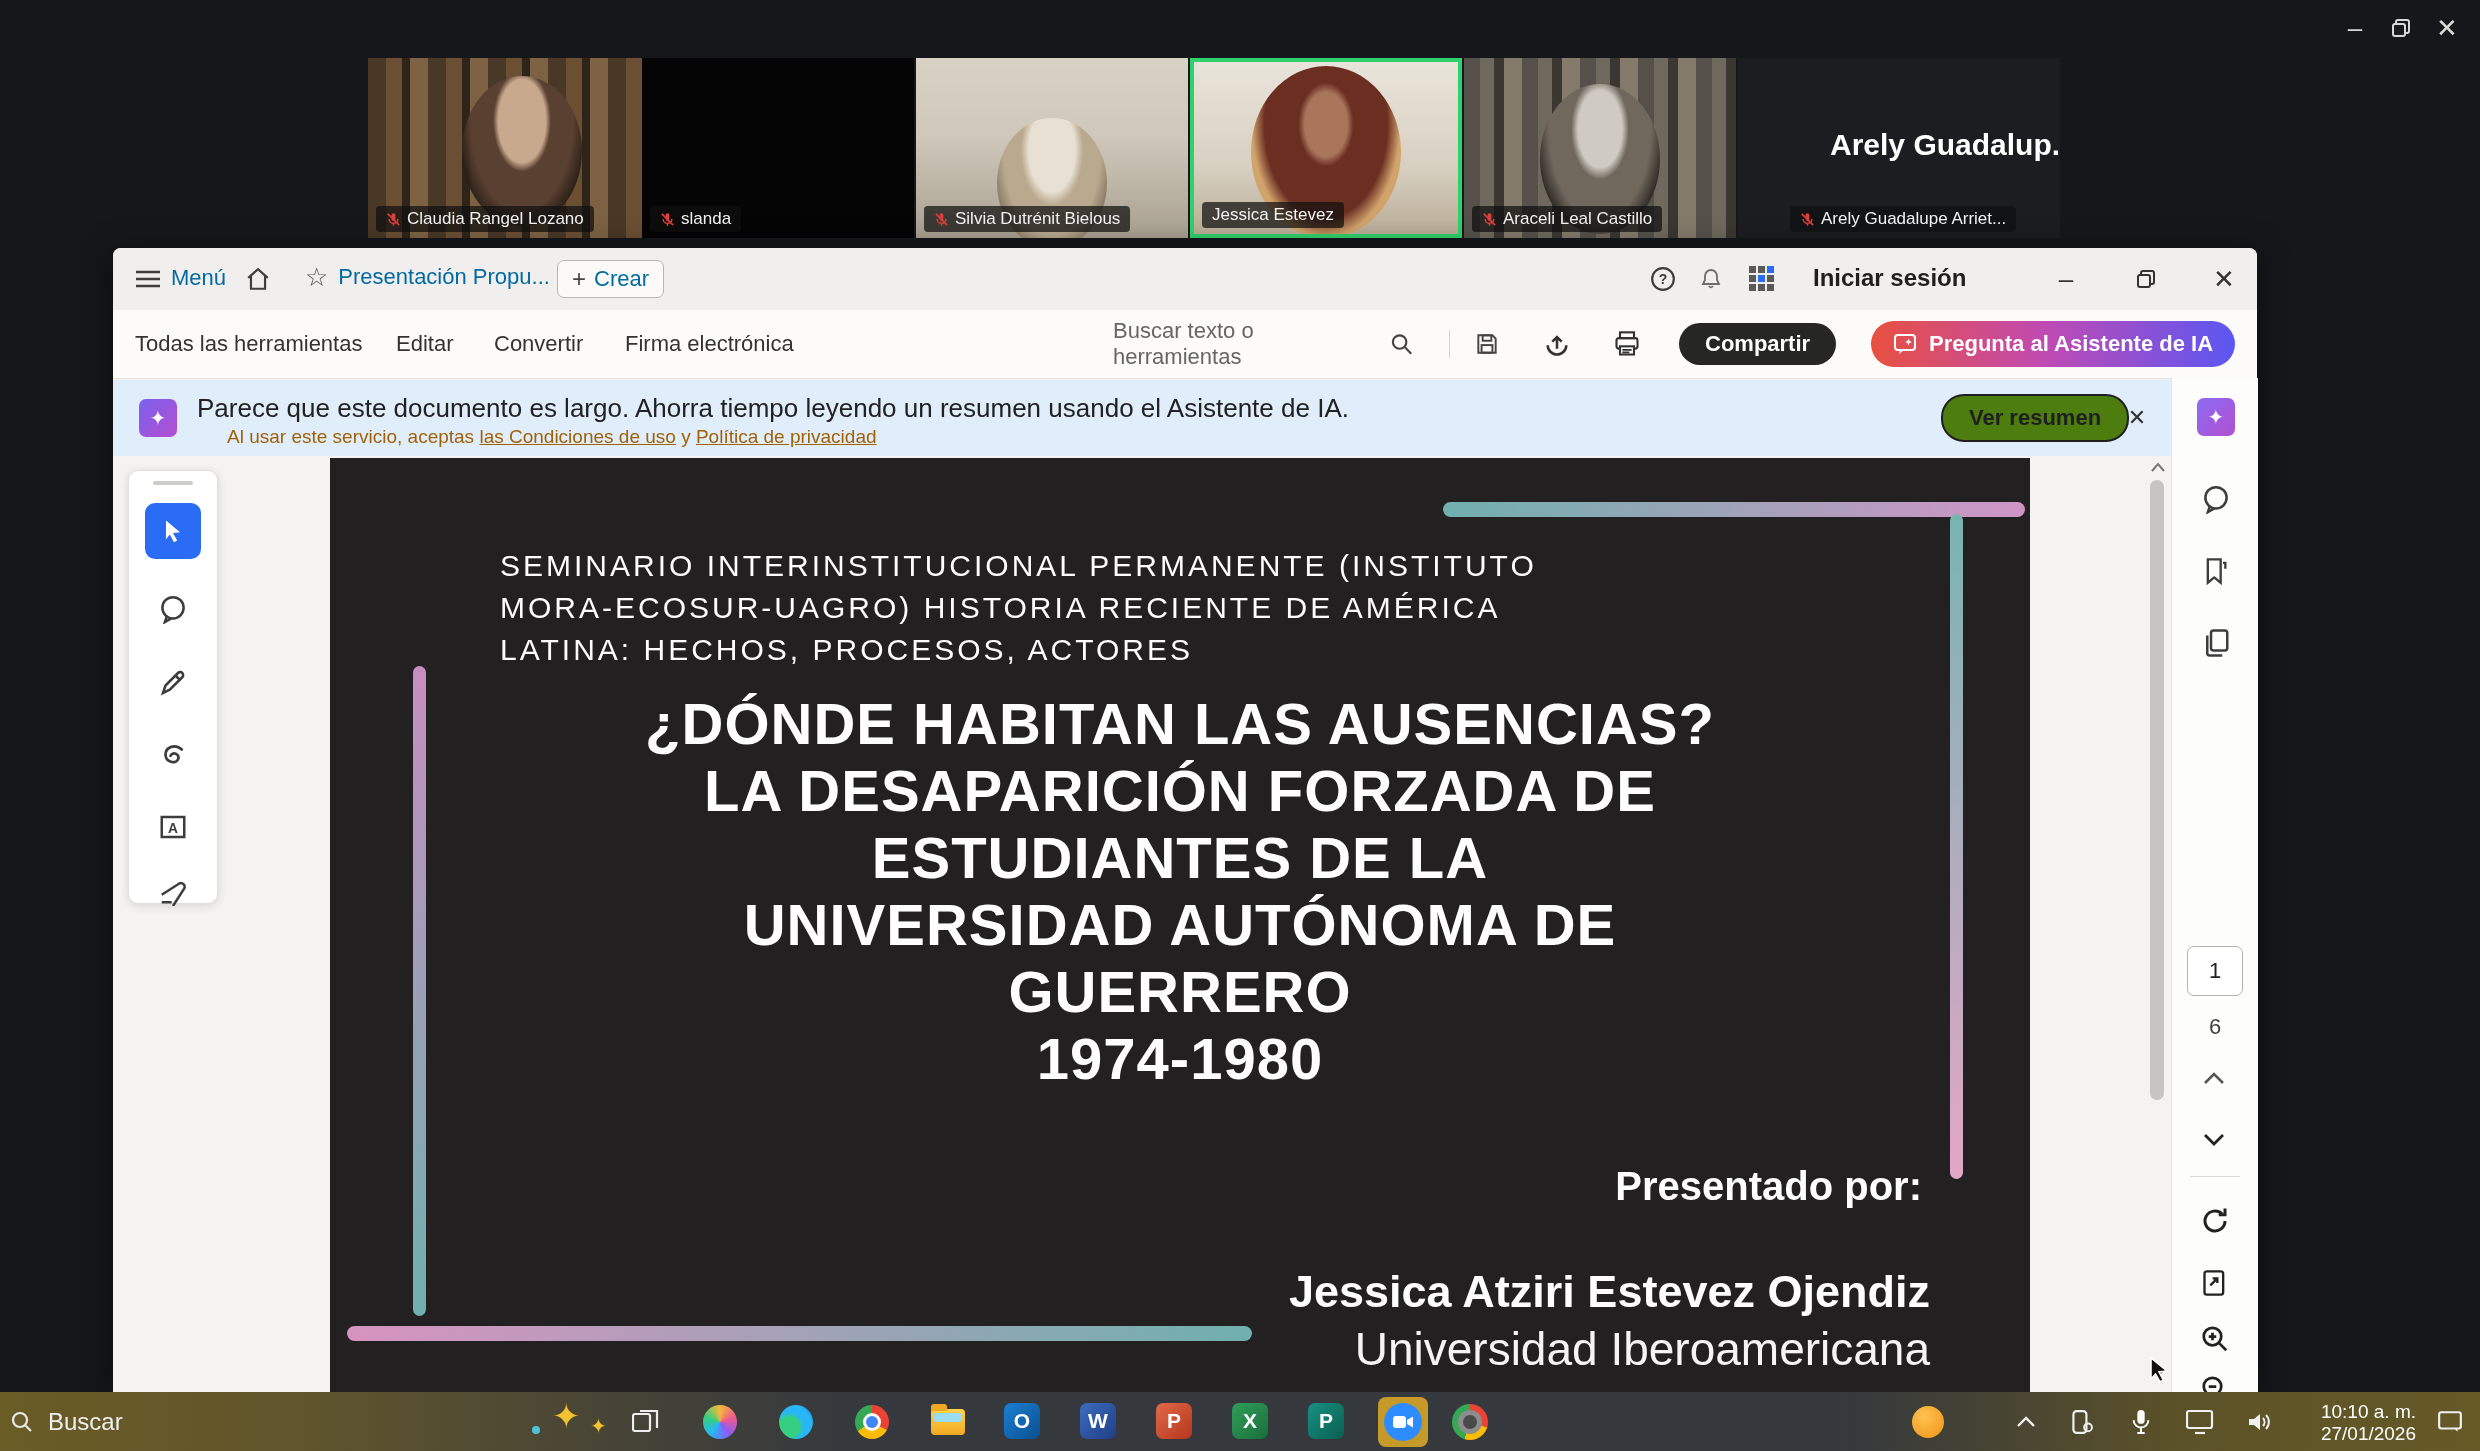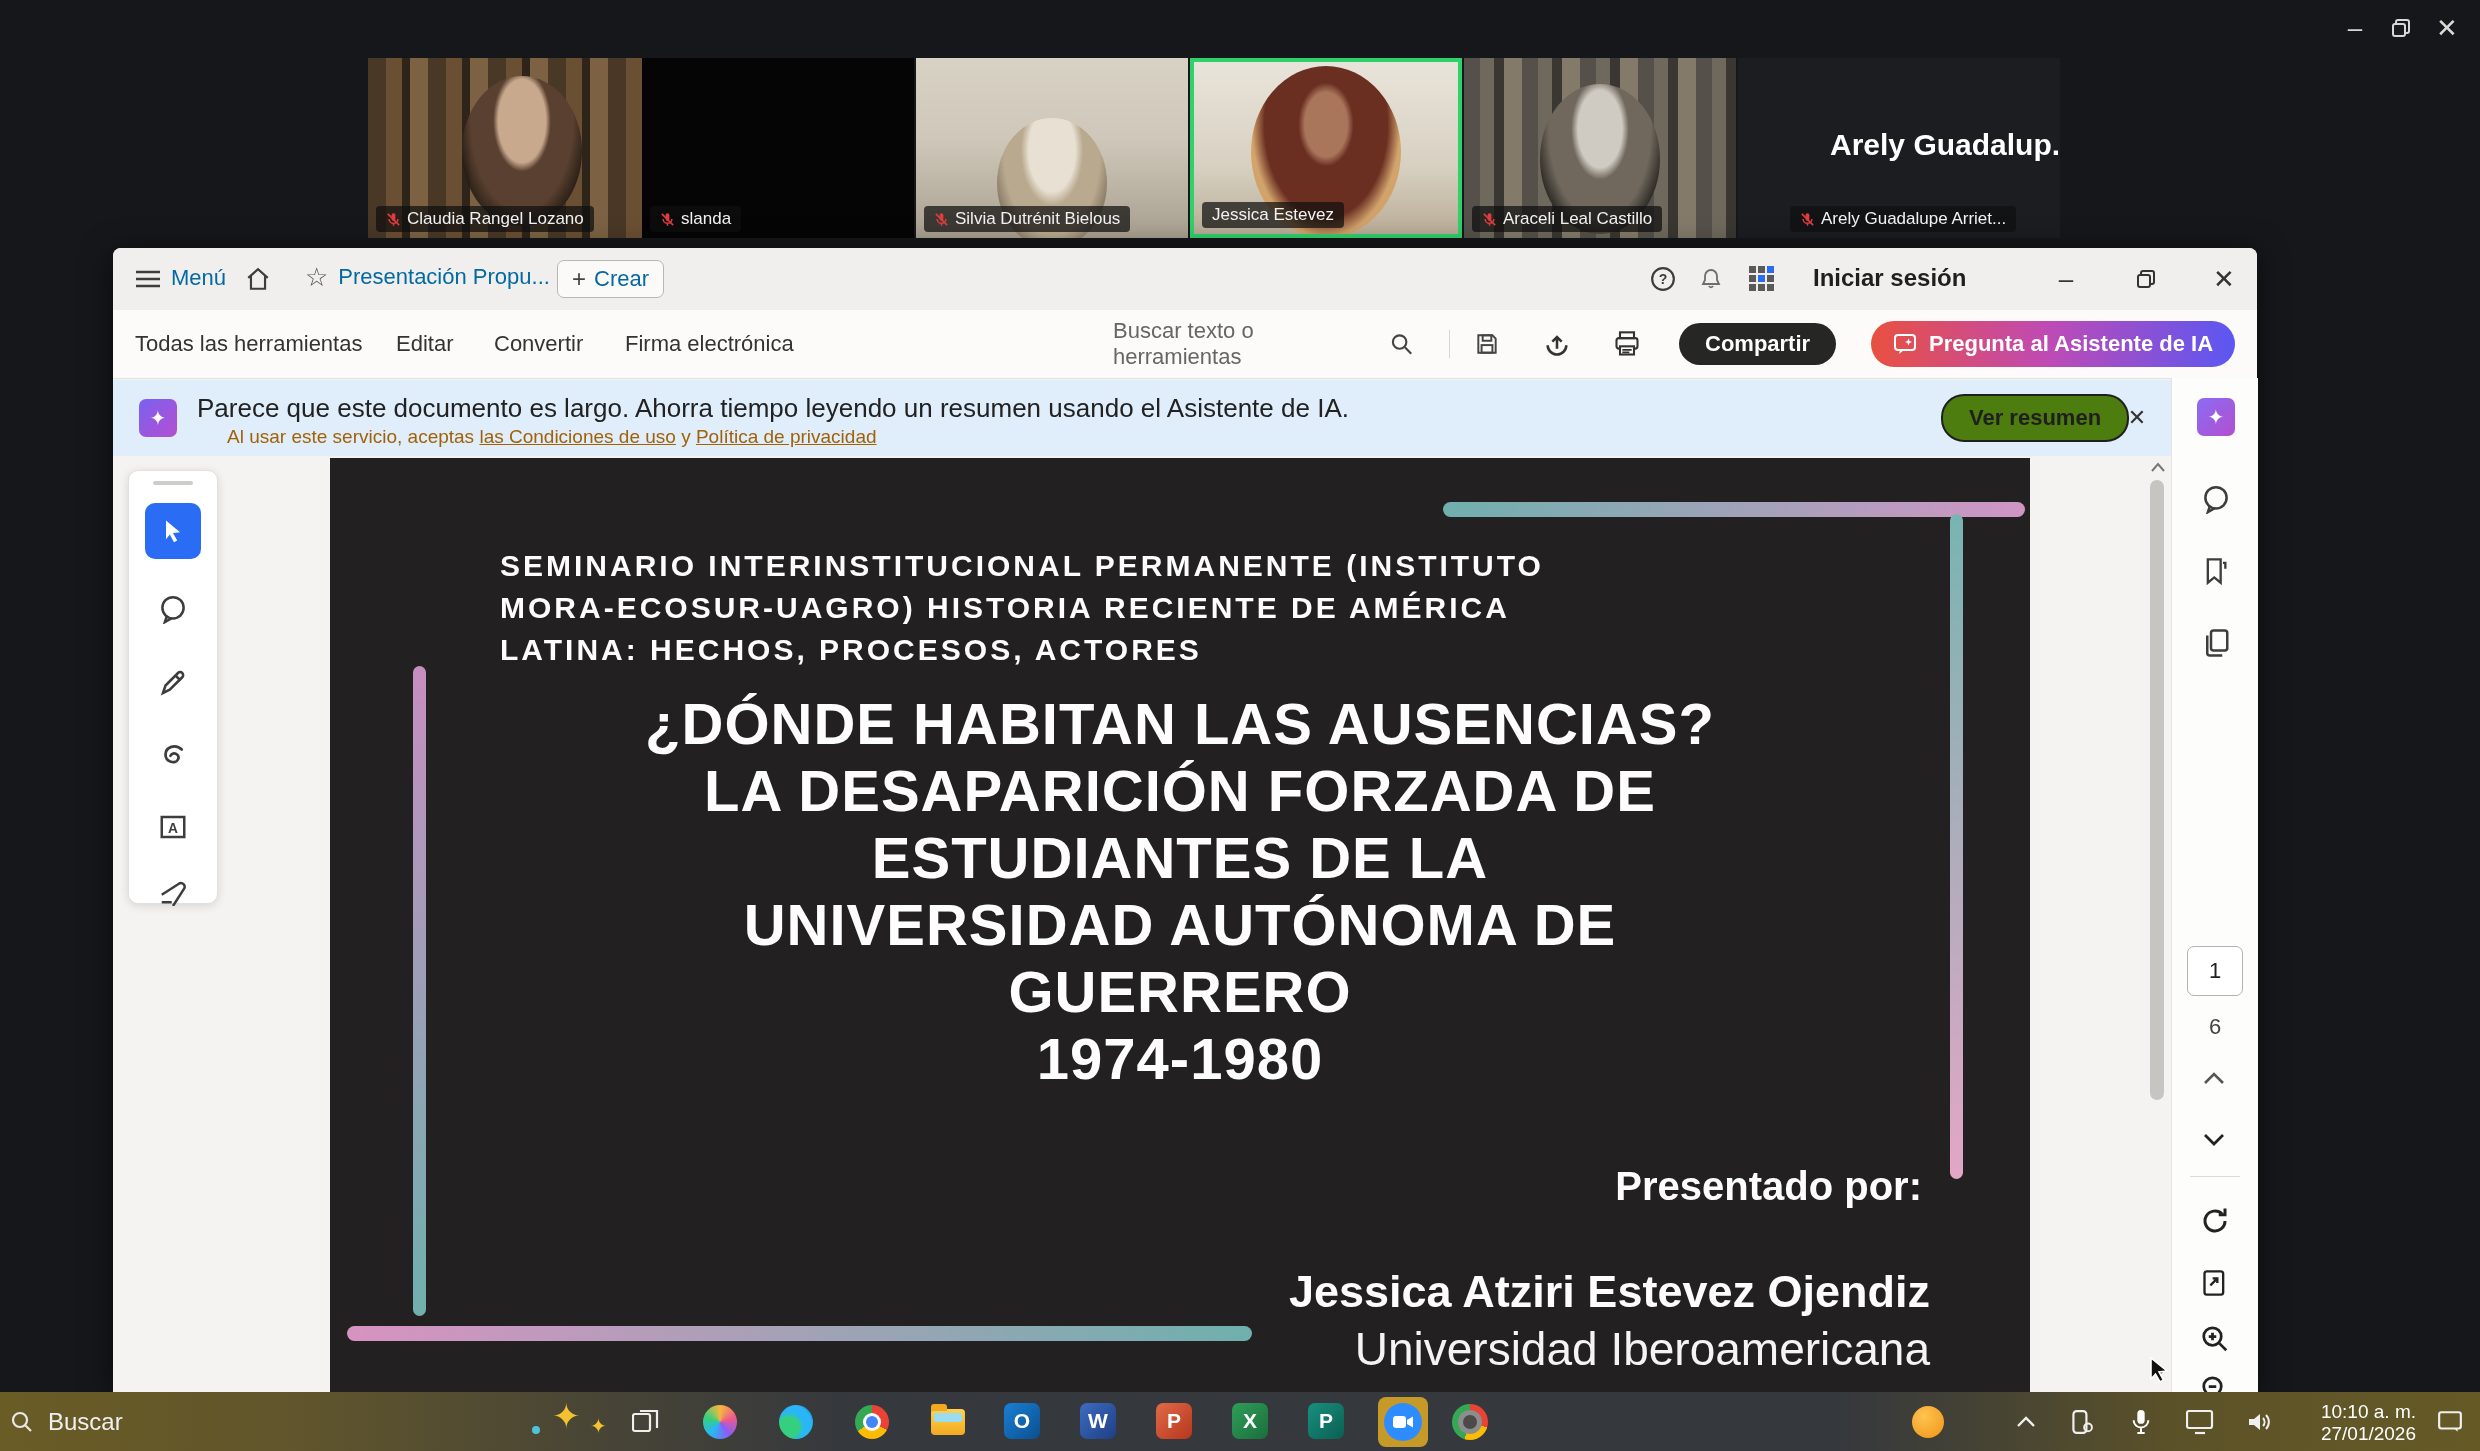--- a/index.html
+++ b/index.html
@@ -25,21 +25,21 @@
   #titlebar{left:0;top:0;width:2144px;height:62px;background:#f0efed;border-radius:8px 8px 0 0;border-bottom:1px solid #dcdad7;}
   .tb-text{font-size:22px;color:#0369a1;}
   #toolbar{left:0;top:62px;width:2144px;height:68px;background:#fcfbfa;border-bottom:1px solid #e6e4e1;}
   .menu-item{font-size:22px;color:#333;line-height:68px;}
   .pill{display:flex;align-items:center;justify-content:center;border-radius:23px;font-weight:bold;font-size:22px;}
   #notice{left:0;top:132px;width:2058px;height:76px;background:#e0edfa;}
   #rightcol{left:2058px;top:130px;width:86px;height:1014px;background:#fdfdfc;border-left:1px solid #e6e4e1;}
 
   
   #slide{left:217px;top:210px;width:1700px;height:934px;background:#222021;overflow:hidden;color:#fdfdfd;}
-  .kline{font-weight:bold;font-size:30px;letter-spacing:3px;line-height:42px;white-space:nowrap;}
+  .kline{font-weight:normal;font-size:30px;letter-spacing:3px;line-height:42px;white-space:nowrap;}
   .tline{font-weight:bold;font-size:58px;line-height:67px;text-align:center;letter-spacing:1px;}
 
   
   #quicktools{left:15px;top:222px;width:88px;height:432px;background:#fff;border:1px solid #e2e0dc;
               border-radius:10px;box-shadow:0 2px 10px rgba(0,0,0,.12);}
   .qt{position:absolute;left:50%;transform:translate(-50%,-50%);}
 
   
   #taskbar{left:0;top:1392px;width:2480px;height:60px;
      background:linear-gradient(90deg,#6a5c25 0%,#60552c 12%,#35383d 34%,#35383d 74%,#5c5228 88%,#655a26 100%);}

